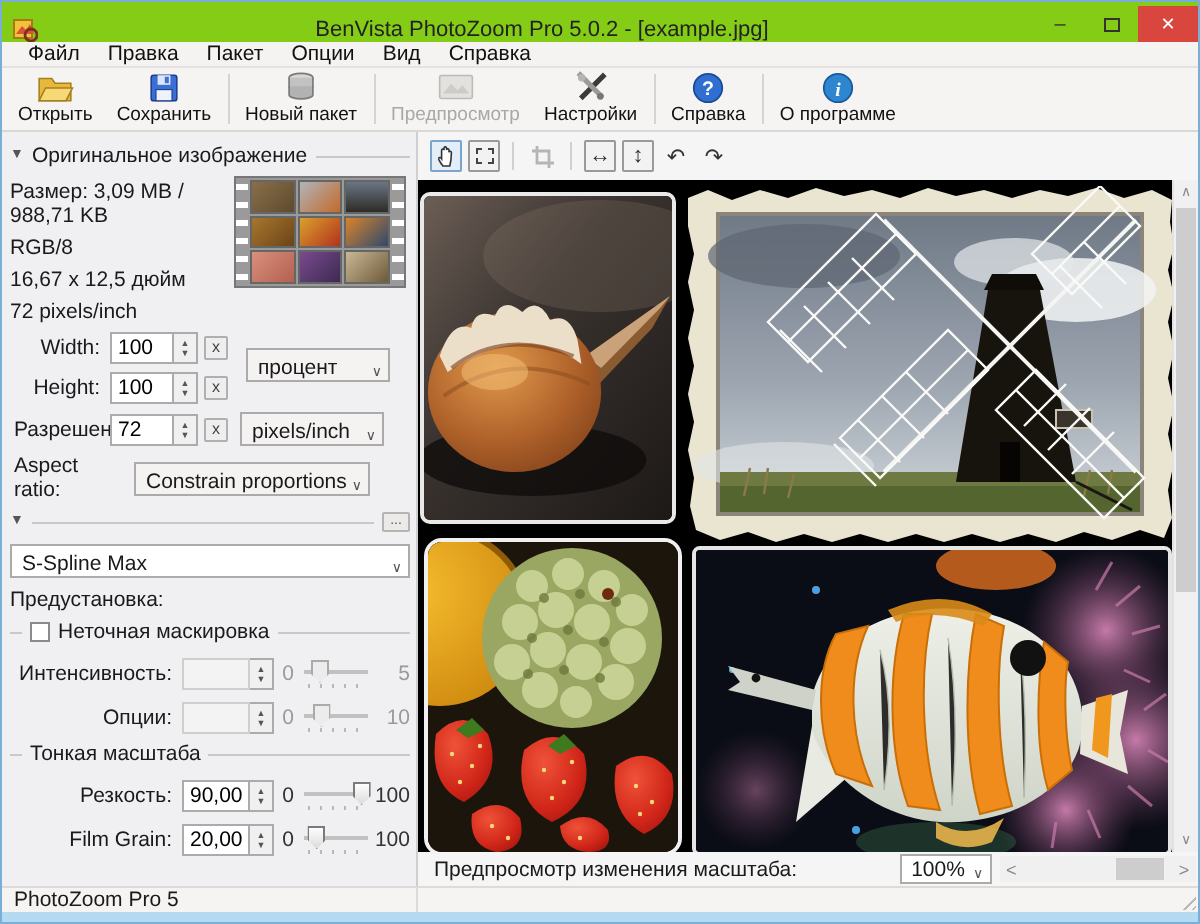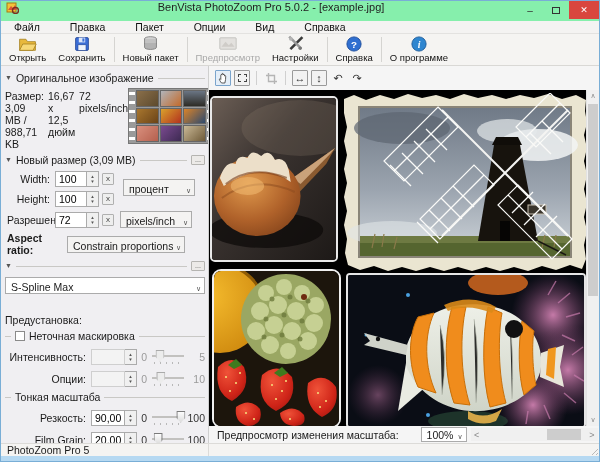--- a/index.html
+++ b/index.html
@@ -1,26 +1,26 @@
 <!DOCTYPE html>
 <html><head>
 <meta charset="utf-8">
 <style>
   html,body{margin:0;padding:0;background:#d8d8d8;font-family:"Liberation Sans",sans-serif;}
   *{box-sizing:border-box;}
   .window{width:600px;height:462px;background:#f0f0f0;border:1px solid #79aed6;position:relative;display:flex;flex-direction:column;font-size:11px;color:#1a1a1a;}
   
-  .titlebar{height:20px;background:#86efac;display:flex;align-items:flex-start;padding:0 0 0 5px;flex:0 0 auto;}
+  .titlebar{height:20px;background:#84cc16;display:flex;align-items:flex-end;padding:0 0 0 5px;flex:0 0 auto;}
   .app-icon{width:13px;height:13px;margin-right:6px;flex:0 0 auto;}
   .title-text{flex:1;text-align:center;font-size:11px;color:#222;white-space:nowrap;overflow:hidden;}
   .winbtn{width:26px;height:18px;display:flex;align-items:center;justify-content:center;font-size:10px;color:#333;cursor:default;}
   .winbtn.close{background:#d9463e;color:#fff;width:30px;font-size:9px;}
   .max-glyph{width:8px;height:7px;border:1px solid #333;display:inline-block;}
   
-  .menubar{height:13px;background:#f4f3f2;display:flex;align-items:center;padding-left:6px;gap:16px;border-bottom:1px solid #e3e2e0;flex:0 0 auto;}
+  .menubar{height:13px;background:#f4f3f2;display:flex;align-items:center;padding-left:6px;gap:0;border-bottom:1px solid #e3e2e0;flex:0 0 auto;}
   .menu-item{padding:0 7px;font-size:10.5px;color:#111;}
   
   .toolbar{height:32px;background:#f5f4f2;border-bottom:1px solid #d9d8d5;display:flex;align-items:stretch;padding-left:2px;flex:0 0 auto;}
   .tbtn{display:flex;flex-direction:column;align-items:center;justify-content:flex-start;padding:1px 6px 0 6px;min-width:44px;}
   .tbtn .ticon{width:20px;height:17px;display:flex;align-items:center;justify-content:center;}
   .tbtn .tlabel{font-size:9.5px;margin-top:0;color:#111;white-space:nowrap;}
   .tbtn.disabled .tlabel{color:#a8a8a8;}
   .tsep{width:1px;background:#d5d4d1;margin:3px 2px;}
   
   .content{flex:1;display:flex;min-height:0;}
@@ -29,21 +29,21 @@
   .sechead{display:flex;align-items:center;height:15px;margin-top:2px;gap:4px;}
   .sechead .tri{font-size:7px;color:#555;}
   .sechead .line{flex:1;border-top:1px solid #c9c8c5;margin-top:1px;}
   .dots-btn{width:14px;height:10px;border:1px solid #b5b4b1;background:#eceae8;font-size:7px;line-height:7px;text-align:center;color:#555;border-radius:1px;}
   .ghead{display:flex;align-items:center;height:14px;margin-top:3px;gap:4px;}
   .ghead .preline{width:6px;border-top:1px solid #c9c8c5;}
   .ghead .line{flex:1;border-top:1px solid #c9c8c5;}
   .checkbox{width:10px;height:10px;border:1px solid #8a8a8a;background:#fff;}
   
   .orig-wrap{display:flex;margin-top:3px;}
-  .orig-info{flex:1;display:flex;flex-direction:row;gap:4px;padding-top:2px;font-size:10.5px;}
+  .orig-info{flex:1;display:flex;flex-direction:column;gap:4px;padding-top:2px;font-size:10.5px;}
   .thumb{width:86px;height:56px;background:#9a9a9a;border:1px solid #777;display:flex;flex:0 0 auto;margin-right:2px;}
   .sprocket{width:6px;background:repeating-linear-gradient(#9a9a9a 0 3px,#fff 3px 6px,#9a9a9a 6px 9px);}
   .thumb-grid{flex:1;display:grid;grid-template-columns:1fr 1fr 1fr;grid-template-rows:1fr 1fr 1fr;gap:1px;padding:1px;}
   .thumb-grid div{border:1px solid #666;}
   
   .frow{display:flex;align-items:center;margin-top:4px;}
   .flabel{text-align:right;padding-right:5px;}
   .tinput{height:16px;border:1px solid #ababab;background:#fff;font-size:10.5px;padding:0 3px;font-family:"Liberation Sans",sans-serif;width:34px;}
   .spin{width:12px;height:16px;border:1px solid #ababab;border-left:none;background:#f0f0f0;display:flex;flex-direction:column;align-items:center;justify-content:center;font-size:4.5px;color:#555;line-height:5px;}
   .xbtn{width:12px;height:12px;border:1px solid #b0b0b0;background:#eee;font-size:8px;line-height:10px;text-align:center;color:#444;margin-left:3px;border-radius:1px;}
@@ -79,22 +79,22 @@
   .ph-shell{left:1px;top:6px;width:128px;height:166px;border:2px solid #e9e9e9;border-radius:5px;}
   .ph-windmill{left:133px;top:3px;width:246px;height:179px;}
   .ph-fruit{left:3px;top:179px;width:129px;height:159px;border:2px solid #f0f0f0;border-radius:9px;}
   .ph-fish{left:137px;top:183px;width:240px;height:155px;border:2px solid #e5e5e5;border-radius:4px;}
   
   .vscroll{width:13px;flex:0 0 auto;background:#f0f0f0;display:flex;flex-direction:column;align-items:center;border-left:1px solid #e2e2e2;}
   .varrow{height:12px;width:100%;display:flex;align-items:center;justify-content:center;font-size:7px;color:#8a8a8a;}
   .vtrack{flex:1;width:100%;position:relative;}
   .vthumb{position:absolute;left:1px;right:1px;top:2px;height:192px;background:#cdcdcd;}
   .zoomrow{height:17px;display:flex;align-items:center;flex:0 0 auto;padding-left:8px;background:#f5f5f5;}
-  .zoomrow .zlabel{font-size:10.5px;margin-right:22px;white-space:nowrap;}
-  .zcombo{width:46px;height:15px;}
+  .zoomrow .zlabel{font-size:10.5px;margin-right:9px;white-space:nowrap;}
+  .zcombo{width:46px;height:15px;margin-left:42px;}
   .hscroll{flex:1;display:flex;align-items:center;height:13px;margin:0 1px 0 4px;background:#f0f0f0;}
   .harrow{width:12px;text-align:center;font-size:9px;color:#8a8a8a;}
   .htrack{flex:1;position:relative;height:100%;}
   .hthumb{position:absolute;top:1px;bottom:1px;left:62%;width:33%;background:#cdcdcd;}
   
   .statusbar{height:13px;background:#f5f4f2;border-top:1px solid #dcdbd8;display:flex;align-items:flex-end;flex:0 0 auto;font-size:10.5px;}
   .status-left{width:208px;padding-left:6px;border-right:1px solid #dcdbd8;height:100%;display:flex;align-items:center;}
   .status-right{flex:1;height:100%;position:relative;}
   .grip{position:absolute;right:1px;bottom:1px;width:9px;height:9px;background:repeating-linear-gradient(135deg,transparent 0 2px,#b9b9b9 2px 3px);clip-path:polygon(100% 0,100% 100%,0 100%);}
   .bottom-strip{height:5px;background:#b6d9f2;flex:0 0 auto;}
@@ -212,46 +212,41 @@
 
       <div class="sechead">
         <span class="tri">▼</span>
         <span>Оригинальное изображение</span>
         <span class="line"></span>
       </div>
 
       <div class="orig-wrap">
         <div class="orig-info">
           <span>Размер: 3,09 MB / 988,71 KB</span>
+          <span>RGB/8</span>
           <span>16,67 x 12,5 дюйм</span>
           <span>72 pixels/inch</span>
         </div>
         <div class="thumb">
           <div class="sprocket"></div>
           <div class="thumb-grid">
             <div style="background:linear-gradient(135deg,#8a6f4a,#5d4a2e)"></div>
             <div style="background:linear-gradient(135deg,#b0b4ba,#c46a2a)"></div>
             <div style="background:linear-gradient(180deg,#6a7584,#2e2c26)"></div>
             <div style="background:linear-gradient(135deg,#a8762e,#6b4418)"></div>
             <div style="background:linear-gradient(135deg,#d9a12c,#b3321e)"></div>
             <div style="background:linear-gradient(135deg,#d9832a,#2e4a6e)"></div>
             <div style="background:linear-gradient(135deg,#d9907e,#b5604e)"></div>
             <div style="background:linear-gradient(135deg,#7a4a8f,#3d2a52)"></div>
             <div style="background:linear-gradient(135deg,#c9b896,#6e5a38)"></div>
           </div>
           <div class="sprocket"></div>
         </div>
       </div>
 
-      <div class="sechead">
-        <span class="tri">▼</span>
-        <span>Новый размер (3,09 MB)</span>
-        <span class="line"></span>
-        <span class="dots-btn">...</span>
-      </div>
 
       <div style="display:flex;">
         <div style="flex:0 0 118px;">
           <div class="frow">
             <span class="flabel" style="width:50px">Width:</span>
             <input class="tinput" style="width: 32px;" value="100">
             <span class="spin">
                 <span>▲</span>
                 <span>▼</span>
               </span>
@@ -283,39 +278,39 @@
             <span>▼</span>
           </span>
         <span class="xbtn">x</span>
         <div class="combo" style="width:72px;margin-left:6px">
           <span class="ctext">pixels/inch</span>
           <span class="chev">∨</span>
         </div>
       </div>
 
       <div class="frow">
-        <span class="flabel" style="width:62px;text-align:left;padding-left:2px;font-weight:bold;">Aspect ratio:</span>
+        <span class="flabel" style="width:62px;text-align:left;padding-left:2px;">Aspect ratio:</span>
         <div class="combo" style="flex:1;max-width:118px">
           <span class="ctext">Constrain proportions</span>
           <span class="chev">∨</span>
         </div>
       </div>
 
       <div class="sechead">
         <span class="tri">▼</span>
         <span class="line"></span>
         <span class="dots-btn">...</span>
       </div>
 
       <div class="combo white" style="margin-top:4px">
         <span class="ctext">S-Spline Max</span>
         <span class="chev">∨</span>
       </div>
 
-      <div class="frow" style="margin-top:20px">
+      <div class="frow" style="margin-top:5px">
         <span style="padding-right:4px">Предустановка:</span>
       </div>
 
       <div class="ghead">
         <span class="preline"></span>
         <span class="checkbox"></span>
         <span>Неточная маскировка</span>
         <span class="line"></span>
       </div>
 

